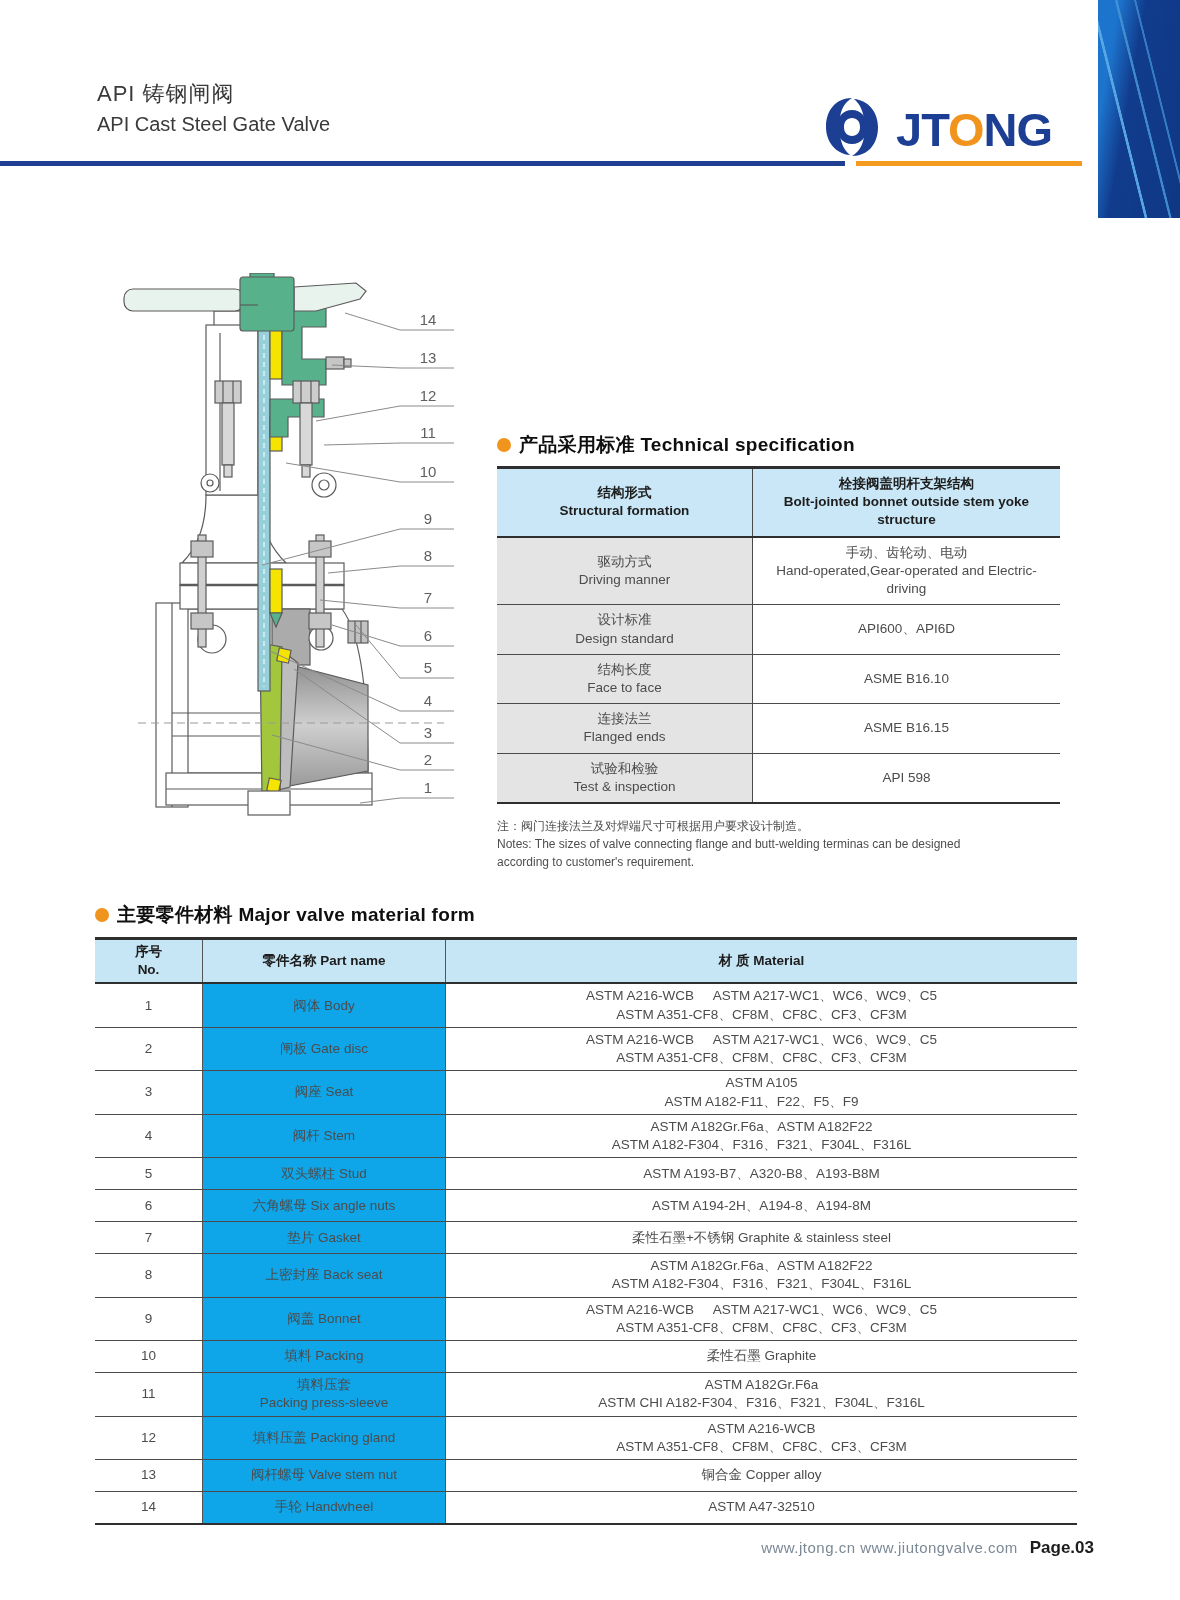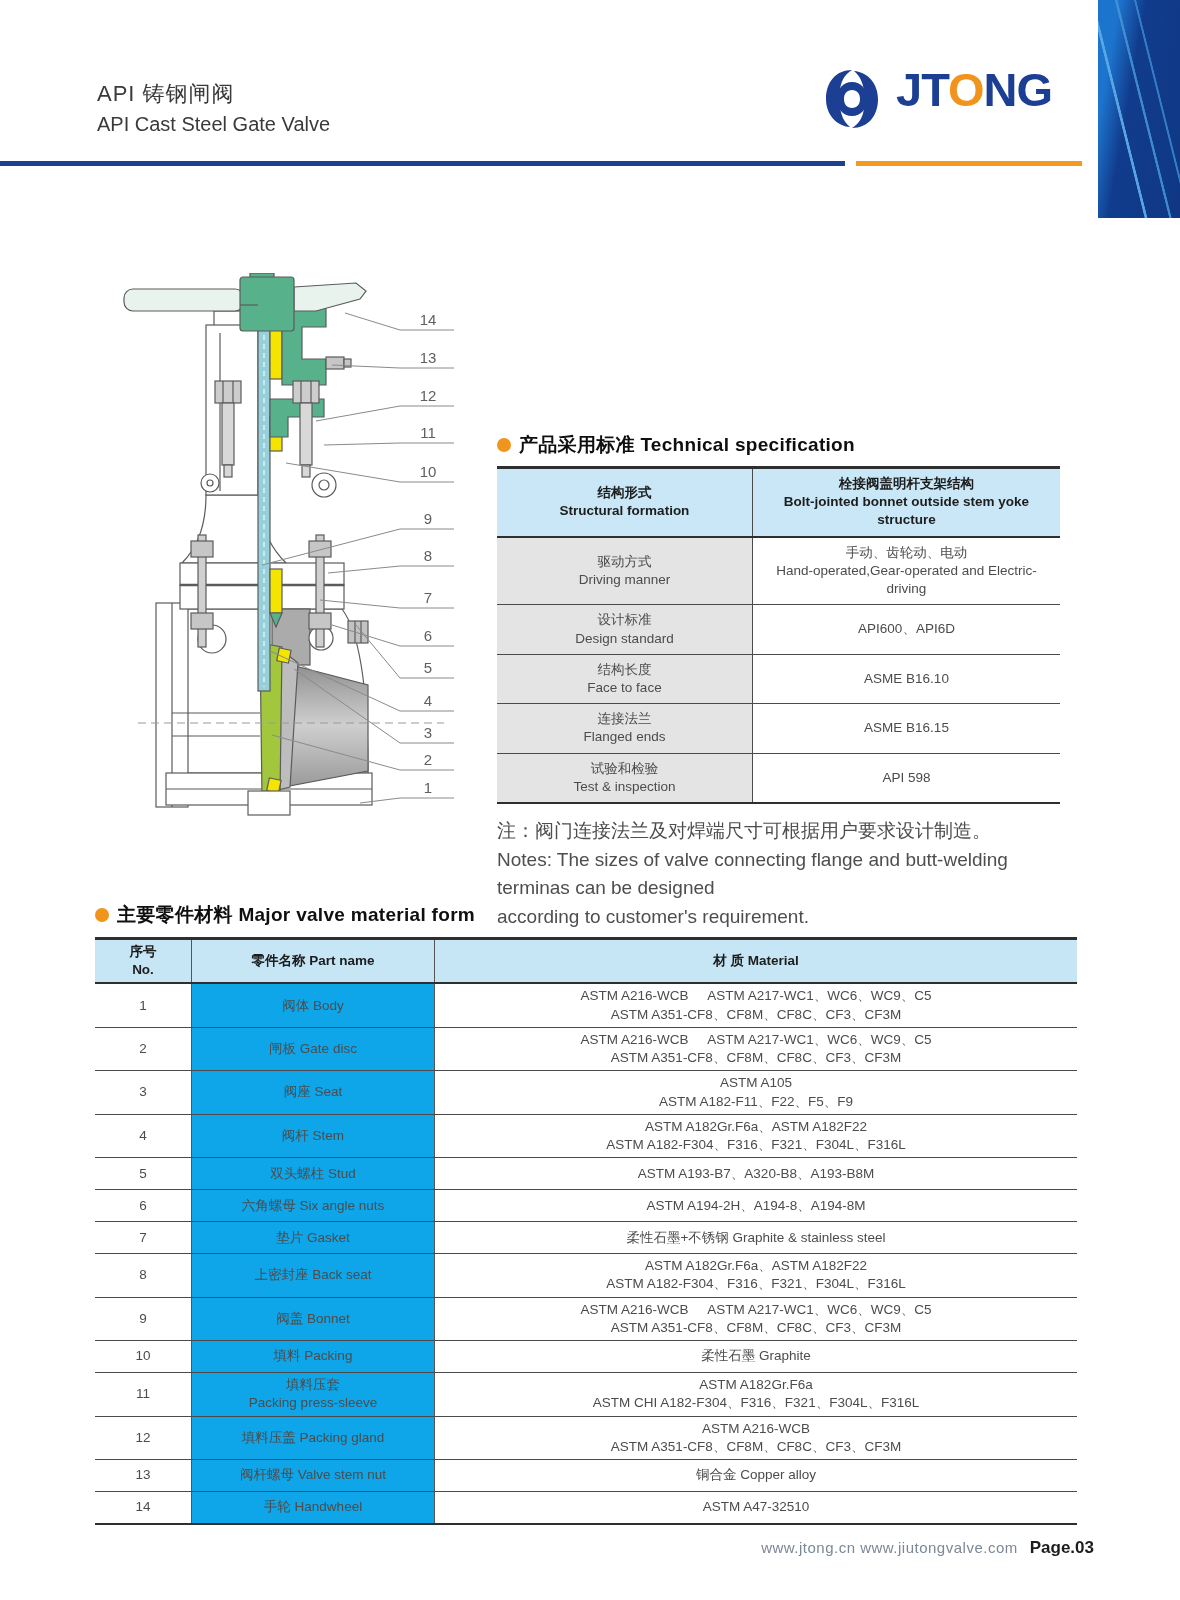--- a/index.html
+++ b/index.html
@@ -7,21 +7,21 @@
   .page {
     position:relative; width:1180px; height:1600px; margin:0 auto;
     background:#ffffff; overflow:hidden;
     font-family:"Liberation Sans","DejaVu Sans",sans-serif;
     color:#3c3c3c;
   }
   
   .titles { position:absolute; left:97px; top:78px; line-height:1.45; color:#3a3a3a; }
   .title-zh { font-size:22px; letter-spacing:1px; }
   .title-en { font-size:20px; }
-  .logo { position:absolute; left:816px; top:62px; display:flex; align-items:flex-start; }
+  .logo { position:absolute; left:816px; top:90px; display:flex; align-items:center; }
   .logo-text { font-size:47px; font-weight:800; color:#1c3f94; letter-spacing:-1px; margin-left:8px; font-style:normal; }
   .logo-text .o { color:#f0941e; }
   .rule-blue   { position:absolute; left:0;     top:161px; width:845px; height:5px; background:#1e3f92; }
   .rule-orange { position:absolute; left:856px; top:161px; width:226px; height:5px; background:#f49b1f; }
   .corner-band {
     position:absolute; right:0; top:0; width:82px; height:218px;
     background-image:
       linear-gradient(76deg, rgba(255,255,255,0) 34%, rgba(90,170,230,.95) 34.5%, rgba(90,170,230,.95) 36%, rgba(255,255,255,0) 36.5%),
       linear-gradient(76deg, rgba(255,255,255,0) 52%, rgba(70,150,215,.85) 52.5%, rgba(70,150,215,.85) 53.8%, rgba(255,255,255,0) 54.3%),
       linear-gradient(76deg, rgba(255,255,255,0) 66%, rgba(60,140,210,.8) 66.5%, rgba(60,140,210,.8) 67.6%, rgba(255,255,255,0) 68%),
@@ -35,29 +35,29 @@
   .spec-block { position:absolute; left:497px; top:432px; width:563px; }
   .spec-table { margin-top:8px; border-top:3px solid #2f2f2f; border-bottom:2px solid #2f2f2f; }
   .srow { display:flex; border-bottom:1px solid #4a4a4a; align-items:stretch; }
   .srow:last-child { border-bottom:none; }
   .scell { display:flex; flex-direction:column; justify-content:center; text-align:center;
            white-space:pre-line; font-size:13.5px; line-height:1.35; padding:6px 4px; color:#4c4c4c; }
   .sl { width:256px; background:#e4e4e4; border-right:1px solid #4a4a4a; }
   .sr { flex:1; background:#fff; }
   .srow.shead { border-bottom:2px solid #2f2f2f; }
   .srow.shead .sl, .srow.shead .sr { background:#c9e7f6; font-weight:bold; color:#1d1d1d; }
-  .notes { margin-top:13px; font-size:19px; line-height:1.5; color:#4e4e4e; white-space:pre-line; }
+  .notes { margin-top:13px; font-size:12px; line-height:1.5; color:#4e4e4e; white-space:pre-line; }
   
   .parts-block { position:absolute; left:95px; top:902px; width:982px; }
   .parts-table { margin-top:9px; border-top:3px solid #2f2f2f; border-bottom:2px solid #2f2f2f; }
   .prow { display:flex; border-bottom:1px solid #4a4a4a; align-items:stretch; }
   .prow:last-child { border-bottom:none; }
   .pcell { display:flex; flex-direction:column; justify-content:center; text-align:center;
            white-space:pre-line; font-size:13.5px; line-height:1.35; padding:3px 4px; color:#4c4c4c; }
-  .c-no   { width:97px;  border-right:1px solid #555; }
+  .c-no   { width:108px;  border-right:1px solid #555; }
   .c-name { width:243px; border-right:1px solid #555; background:#0ea5e9; }
   .c-mat  { flex:1; }
   .prow.phead { border-bottom:2px solid #2f2f2f; }
   .prow.phead .pcell { background:#c6e5f5; font-weight:bold; color:#1d1d1d; }
   .prow.h1 .pcell { min-height:31px; }
   .prow.h2 .pcell { min-height:42px; }
   
   .diagram { position:absolute; left:110px; top:273px; width:360px; height:545px; }
   .diagram svg { display:block; }
   

